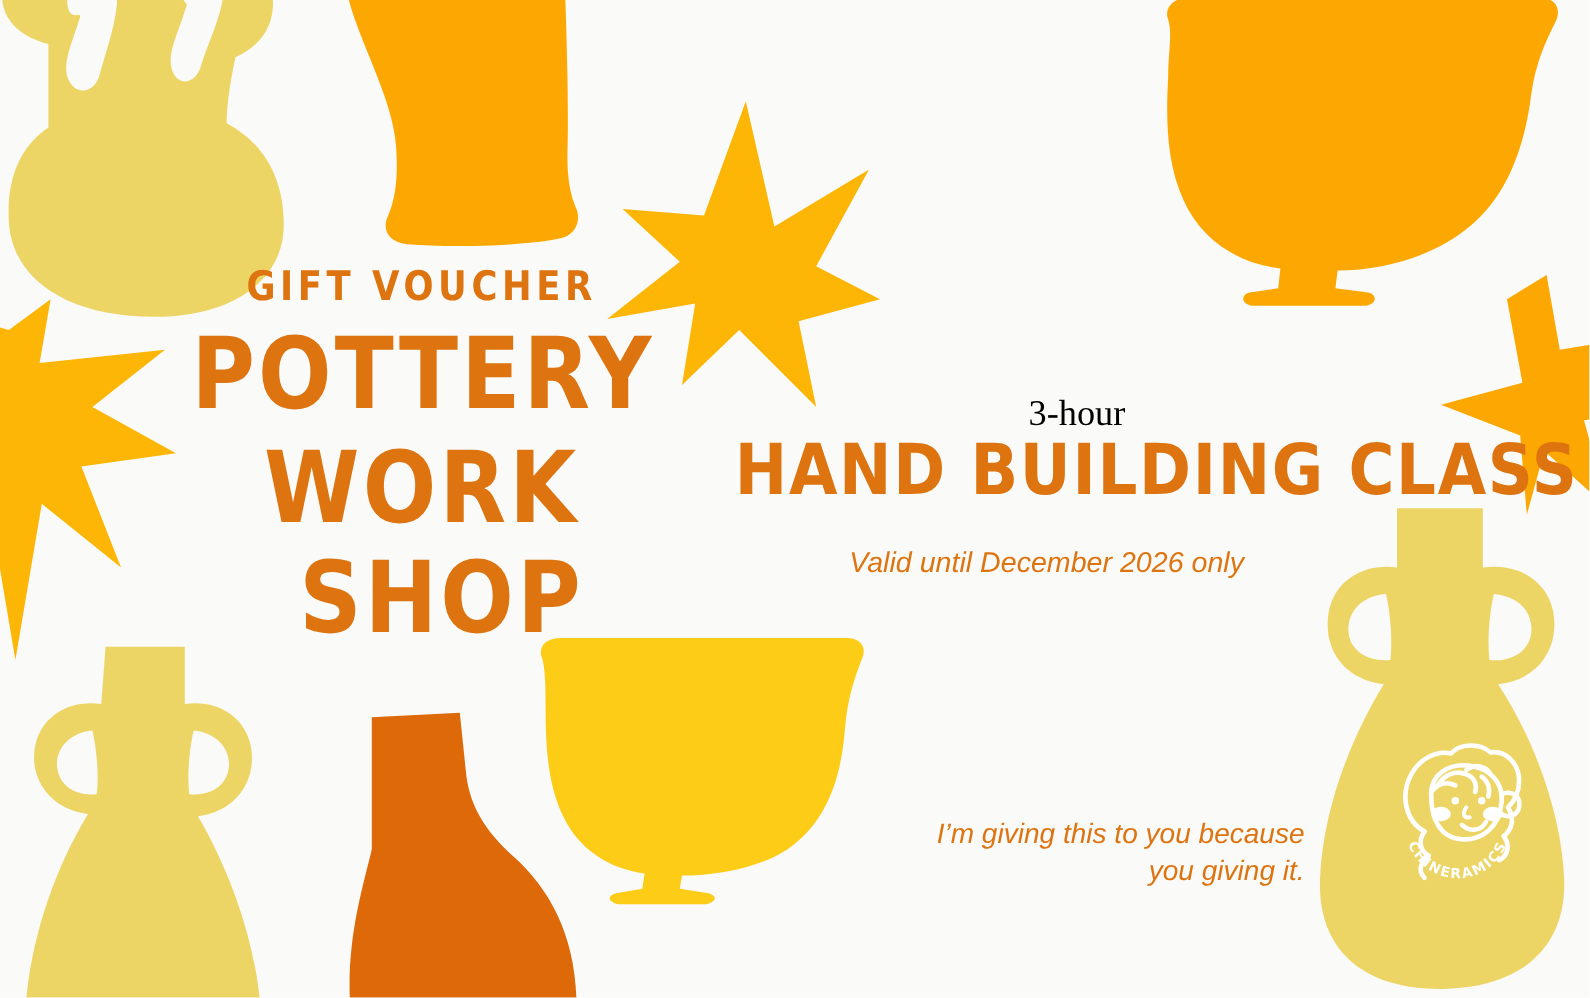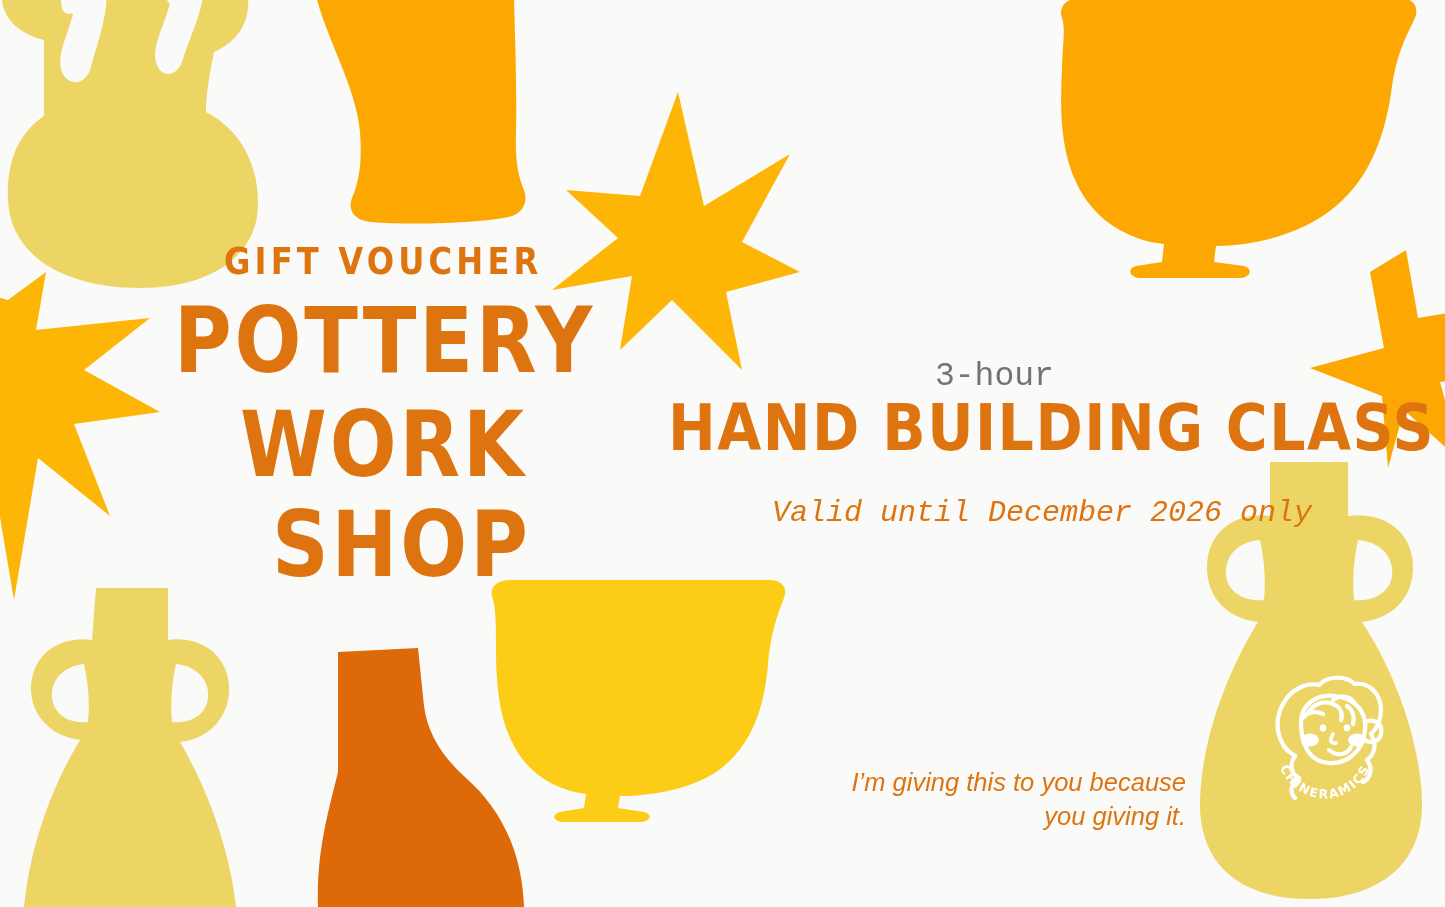--- a/index.html
+++ b/index.html
@@ -56,60 +56,59 @@
     transform-origin: left top;
   }
   #title-pottery { left: 174px; top: 296px; transform: scaleX(0.96) scaleY(1.1); }
   #title-work    { left: 240px; top: 400px; transform: scaleX(0.96) scaleY(1.1); }
   #title-shop    { left: 272px; top: 500px; transform: scaleX(0.96) scaleY(1.1); }
 
   #class-duration {
     position: absolute;
     left: 935px;
     top: 358px;
-    font-family: Liberation Mono, monospace;
+    font-family: Liberation Serif, serif;
     font-size: 33px;
-    color: #737373;
+    color: #000000;
     letter-spacing: 0px;
     white-space: nowrap;
   }
 
   #class-name {
     position: absolute;
     left: 668px;
     top: 396px;
     font-size: 57px;
     letter-spacing: 1.5px;
     transform: scaleX(1.0) scaleY(1.12);
     transform-origin: left top;
   }
 
   #validity {
     position: absolute;
     left: 772px;
     top: 496px;
-    font-family: Liberation Mono, monospace;
+    font-family: Liberation Sans, sans-serif;
     font-style: italic;
-    font-size: 30px;
+    font-size: 26px;
     color: #DE7410;
     white-space: nowrap;
   }
 
   #personal-message {
     position: absolute;
     left: 780px;
     top: 742px;
     width: 406px;
     text-align: right;
     font-family: "Liberation Sans", sans-serif;
     font-style: italic;
     font-size: 25.5px;
     line-height: 1.32;
     color: #DE7410;
-    margin-top: 24px;
   }
 
   
   #brand-logo {
     position: absolute;
     left: 1249px;
     top: 660px;
     width: 152px;
     height: 152px;
   }

